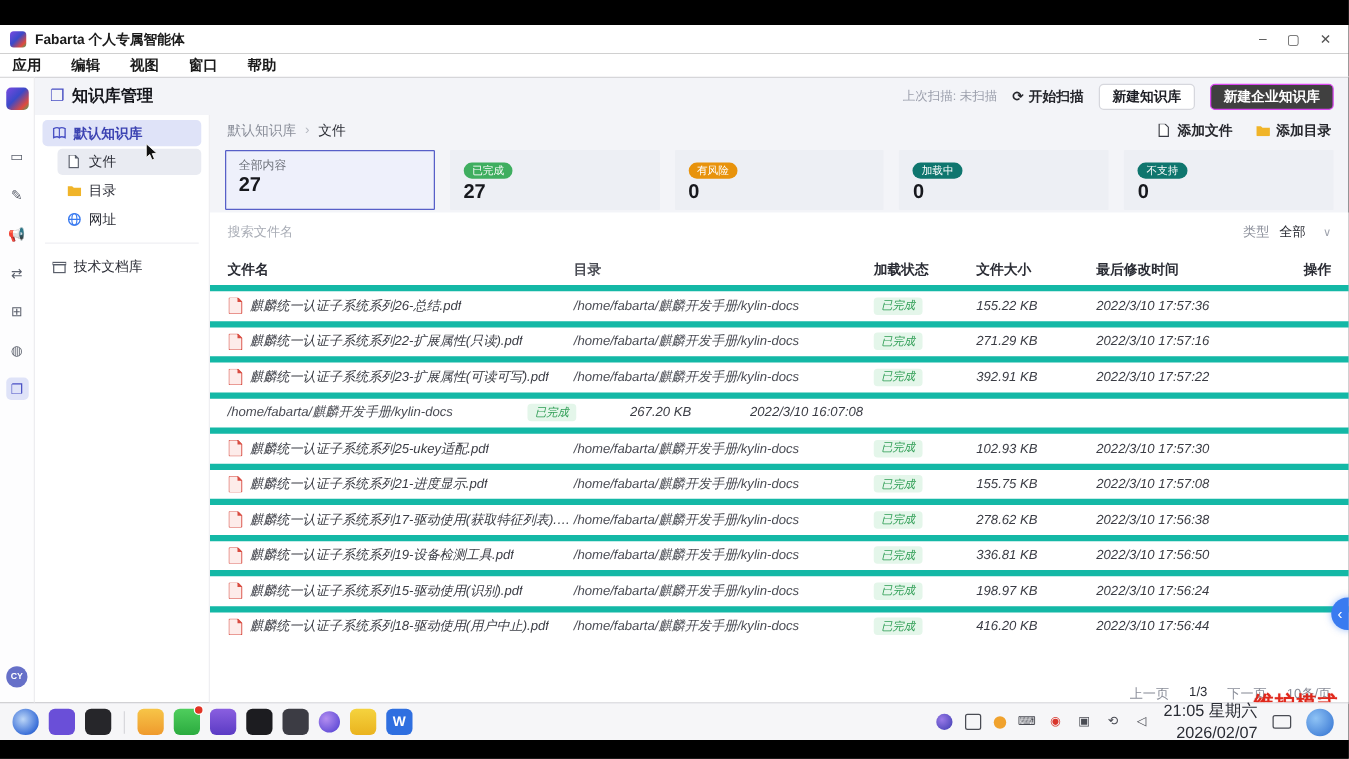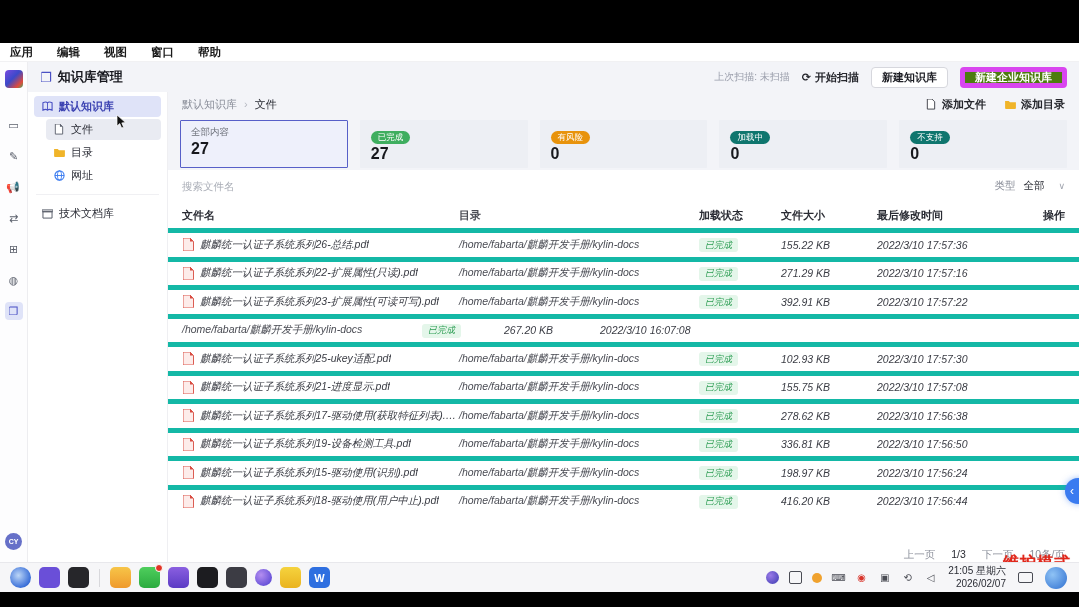--- a/index.html
+++ b/index.html
@@ -29,21 +29,21 @@
 
   
   .appheader { left:28px; top:62px; width:1051px; height:30px; background:#f3f4f8; display:flex; align-items:center; padding:0 12px; }
   .appheader .ph-title { font-size:13px; font-weight:bold; color:#15161c; margin-left:6px; }
   .bookicon { color:#4a51c4; font-size:13px; }
   .appheader .right { margin-left:auto; display:flex; align-items:center; gap:12px; }
   .lastscan { font-size:10px; color:#9a9eab; }
   .scanbtn { font-size:11px; font-weight:bold; color:#25262c; display:flex; align-items:center; gap:4px; cursor:pointer; }
   .btn { height:21px; display:flex; align-items:center; padding:0 10px; border-radius:4px; font-size:11px; font-weight:bold; cursor:pointer; }
   .btn-white { background:#fff; border:1px solid #d6d7dd; color:#1e1f25; }
-  .btn-dark { background:#4d7c0f; color:#ffffff; border:5px solid #d946ef; }
+  .btn-dark { background:#404040; color:#ffffff; border:1px solid #d946ef; }
 
   
   .sidebar { left:28px; top:92px; width:140px; height:470px; background:#ffffff; border-right:1px solid #efeff2; padding:4px 6px; }
   .side-item { display:flex; align-items:center; gap:6px; height:21px; border-radius:4px; padding:0 7px; font-size:11px; color:#2b2d36; margin-bottom:2px; cursor:pointer; }
   .side-item.group-active { background:#dfe3f8; color:#3c43b2; font-weight:bold; }
   .side-sub { margin-left:12px; }
   .side-sub.sel { background:#e9ebf2; }
   .side-divider { height:1px; background:#f0f0f3; margin:8px 2px; }
   .ic { width:12px; height:12px; display:inline-flex; align-items:center; justify-content:center; flex:none; }
 
@@ -102,29 +102,38 @@
   .cursor { left:116px; top:115px; width:12px; height:14px; pointer-events:none; }
 
   
   .taskbar { left:0; top:562px; width:1079px; height:30px; background:#f6f6f8; border-top:1px solid #e8e8ec; display:flex; align-items:center; padding:0 6px; }
   .tb-ic { width:21px; height:21px; border-radius:5px; margin:0 4px; flex:none; position:relative; cursor:pointer; }
   .tb-sep { width:1px; height:18px; background:#d8d8dc; margin:0 6px; }
   .tb-badge { position:absolute; right:-3px; top:-3px; width:8px; height:8px; border-radius:50%; background:#e23324; border:1px solid #fff; }
   .tb-w { display:flex; align-items:center; justify-content:center; color:#fff; font-size:11px; font-weight:bold; }
   .tray { margin-left:auto; display:flex; align-items:center; }
   .tray-ic { width:13px; height:13px; margin:0 5px; border-radius:3px; display:flex; align-items:center; justify-content:center; font-size:10px; color:#4a4c54; cursor:pointer; }
-  .clock { text-align:right; font-size:10px; color:#2a2c34; line-height:1.25; margin:0 6px; cursor:default; }
+  .clock { text-align:right; font-size:13px; color:#2a2c34; line-height:1.25; margin:0 6px; cursor:default; }
   .tray-notif { width:15px; height:11px; border:1.3px solid #4a4c54; border-radius:2px; margin:0 6px; cursor:pointer; }
   .tray-globe { width:22px; height:22px; border-radius:50%; background:radial-gradient(circle at 35% 35%,#8fc3f5,#2f6fd0); margin:0 6px; cursor:pointer; }
 </style>
 </head>
 <body>
 
 <div class="screen">
 
+  <div class="abs titlebar">
+    <div class="logo-cube"></div>
+    <div class="app-title">Fabarta 个人专属智能体</div>
+    <div class="win-controls">
+      <span>–</span>
+      <span>▢</span>
+      <span>✕</span>
+    </div>
+  </div>
 
   <div class="abs menubar">
     <span>应用</span>
     <span>编辑</span>
     <span>视图</span>
     <span>窗口</span>
     <span>帮助</span>
   </div>
 
   <div class="abs rail">

